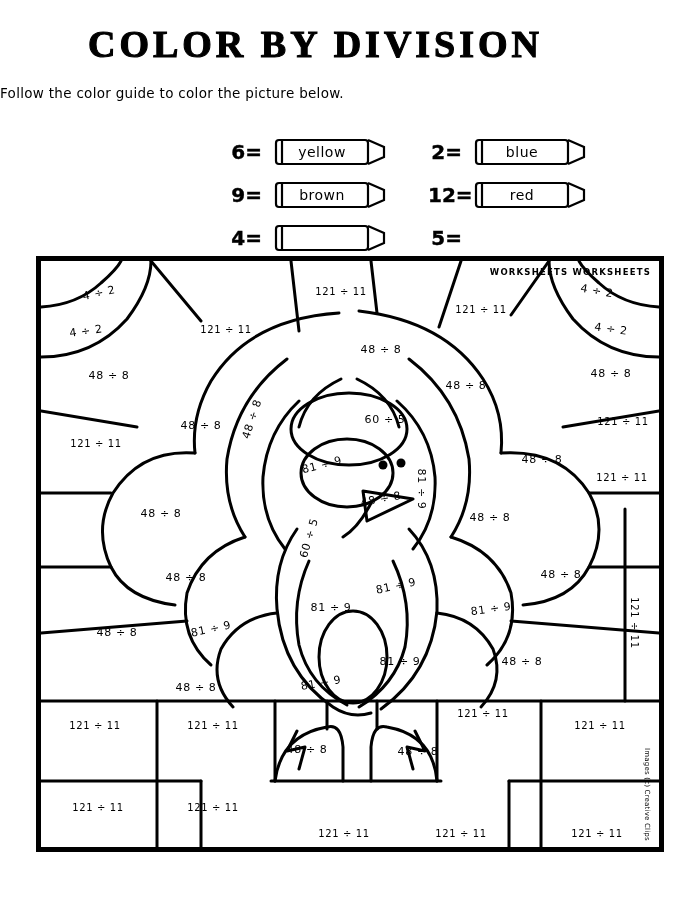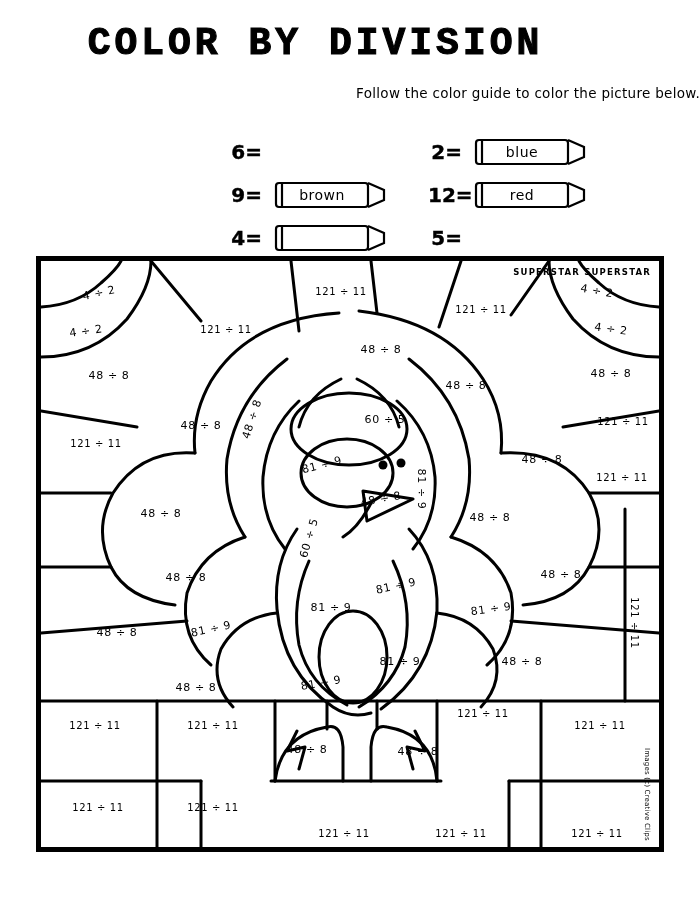--- a/index.html
+++ b/index.html
@@ -21,33 +21,33 @@
     height: 906px;
   }
 
   
   .title {
     position: absolute;
     top: 22px;
     left: 0;
     width: 631px;
     text-align: center;
-    font-family: Liberation Mono, monospace;
+    font-family: Liberation Serif, serif;
     font-size: 38px;
     font-weight: bold;
     letter-spacing: 4px;
     -webkit-text-stroke: 1.1px #000;
     text-transform: uppercase;
   }
   .subtitle {
     position: absolute;
     top: 85px;
     left: 0;
     width: 700px;
-    text-align: right;
+    text-align: left;
     font-size: 13.5px;
     letter-spacing: 0.3px;
   }
 
   
   .crayonbox {
     position: absolute;
     left: 88px;
     top: 124px;
     width: 92px;
@@ -160,20 +160,28 @@
 <div class="page">
 
   <div class="title">COLOR BY DIVISION</div>
   <div class="subtitle">Follow the color guide to color the picture below.</div>
 
 
   <div class="legend">
 
     <div class="legend-item">
       <span class="legend-num">6=</span>
+      <span class="crayon">
+        <svg width="122" height="30" viewBox="0 0 122 30" fill="none" stroke="#000" stroke-width="2.2">
+          <rect x="8" y="3" width="92" height="24" rx="3"></rect>
+          <path d="M100 3 L116 10 L116 20 L100 27"></path>
+          <path d="M14 3 L14 27"></path>
+        </svg>
+        <span class="label">yellow</span>
+      </span>
     </div>
 
     <div class="legend-item">
       <span class="legend-num">2=</span>
       <span class="crayon">
         <svg width="122" height="30" viewBox="0 0 122 30" fill="none" stroke="#000" stroke-width="2.2">
           <rect x="8" y="3" width="92" height="24" rx="3"></rect>
           <path d="M100 3 L116 10 L116 20 L100 27"></path>
           <path d="M14 3 L14 27"></path>
         </svg>
@@ -285,21 +293,21 @@
           <path d="M374 470 L384 490 L366 486 L372 508"></path>
 
           <path d="M0 232 L70 232 M0 306 L70 306"></path>
           <path d="M548 232 L618 232 M548 306 L618 306"></path>
           <path d="M0 150 L96 166 M618 150 L522 166"></path>
           <path d="M0 372 L146 360 M618 372 L470 360"></path>
           <path d="M584 248 L584 440"></path>
         </g>
       </svg>
 
-      <div class="brand">SUPERSTAR SUPERSTAR</div>
+      <div class="brand">WORKSHEETS WORKSHEETS</div>
       <div class="credit">Images (c) Creative Clips</div>
 
       <div id="region-layer">
           <div class="cell" style="left: 58px; top: 32px; transform: translate(-50%, -50%) rotate(-12deg);">4 ÷ 2</div>
           <div class="cell small" style="left: 300px; top: 30px; transform: translate(-50%, -50%) rotate(0deg);">121 ÷ 11</div>
           <div class="cell small" style="left: 440px; top: 48px; transform: translate(-50%, -50%) rotate(0deg);">121 ÷ 11</div>
           <div class="cell" style="left: 556px; top: 30px; transform: translate(-50%, -50%) rotate(10deg);">4 ÷ 2</div>
           <div class="cell" style="left: 45px; top: 70px; transform: translate(-50%, -50%) rotate(-8deg);">4 ÷ 2</div>
           <div class="cell small" style="left: 185px; top: 68px; transform: translate(-50%, -50%) rotate(0deg);">121 ÷ 11</div>
           <div class="cell" style="left: 570px; top: 68px; transform: translate(-50%, -50%) rotate(8deg);">4 ÷ 2</div>

